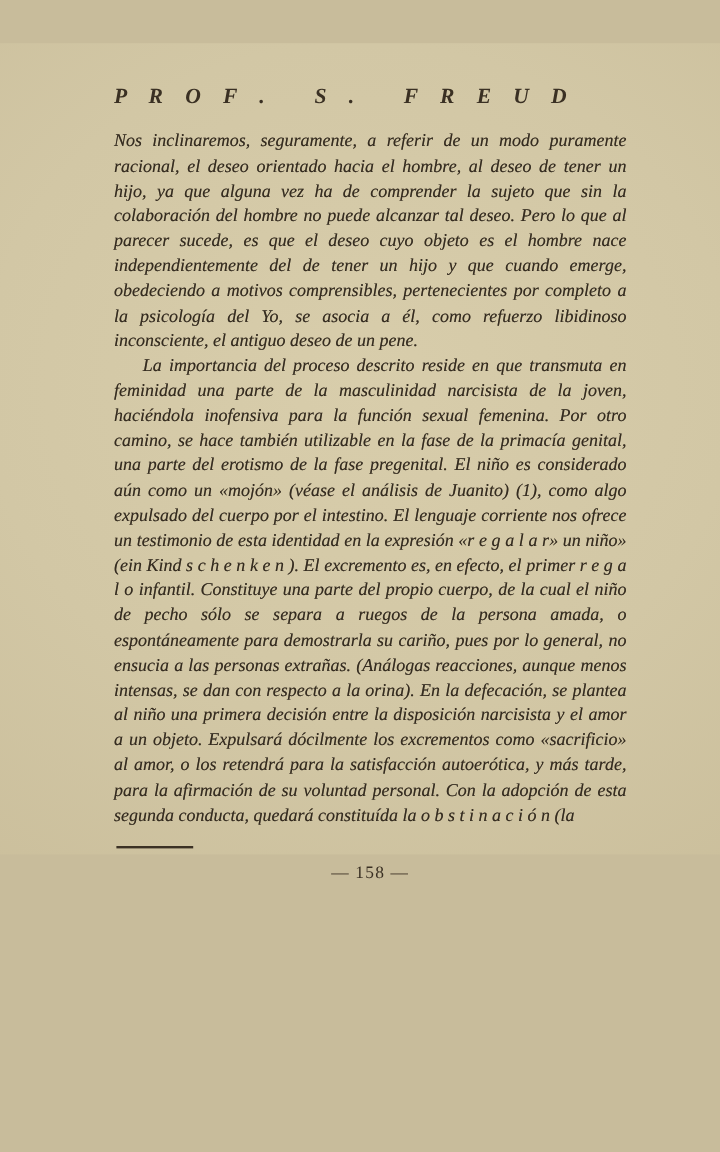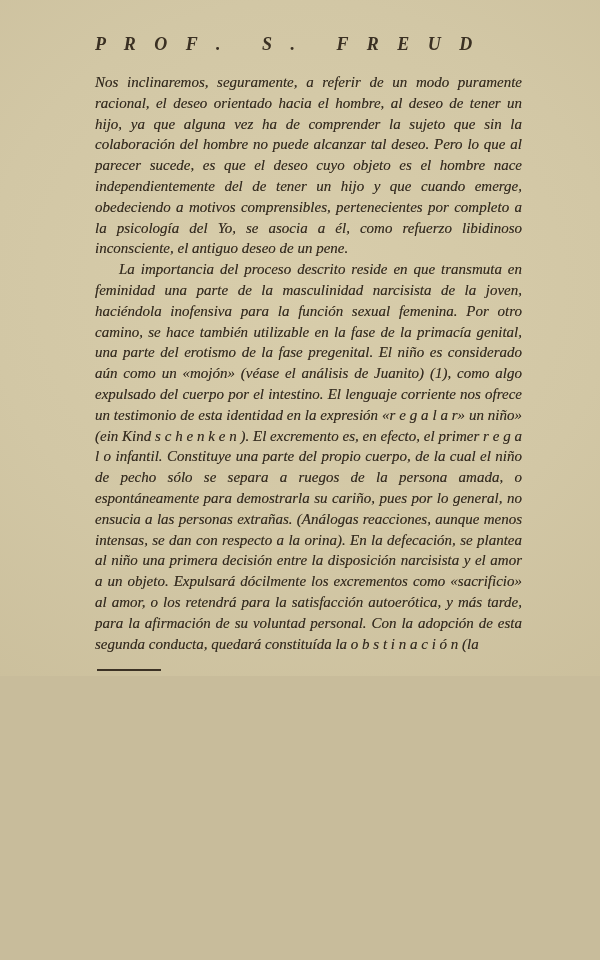--- a/index.html
+++ b/index.html
@@ -11,20 +11,21 @@
   }
   .page {
     width: 600px;
     height: 676px;
     position: relative;
     color: #352c20;
     background:
       radial-gradient(ellipse 130% 105% at 50% 42%,
         #d8cdab 0%, #d2c7a5 40%, #cbbf9c 70%, #bfb28d 92%, #b4a781 100%);
     padding: 34px 78px 0 95px;
+    margin-top: 36px;
   }
   .running-head {
     font-style: italic;
     font-weight: bold;
     font-size: 18px;
     letter-spacing: 7px;
     white-space: pre;
     color: #3a3023;
     margin-bottom: 17px;
   }
@@ -64,14 +65,15 @@
   <div class="running-head">P R O F .   S .   F R E U D</div>
 
   <div class="body-text">
     <p class="para">Nos inclinaremos, seguramente, a referir de un modo puramente racional, el deseo orientado hacia el hombre, al deseo de tener un hijo, ya que alguna vez ha de comprender la sujeto que sin la colaboración del hombre no puede alcanzar tal deseo. Pero lo que al parecer sucede, es que el deseo cuyo objeto es el hombre nace independientemente del de tener un hijo y que cuando emerge, obedeciendo a motivos comprensibles, pertenecientes por completo a la psicología del Yo, se asocia a él, como refuerzo libidinoso inconsciente, el antiguo deseo de un pene.</p>
     <p class="para indented">La importancia del proceso descrito reside en que transmuta en feminidad una parte de la masculinidad narcisista de la joven, haciéndola inofensiva para la función sexual femenina. Por otro camino, se hace también utilizable en la fase de la primacía genital, una parte del erotismo de la fase pregenital. El niño es considerado aún como un «mojón» (véase el análisis de Juanito) (1), como algo expulsado del cuerpo por el intestino. El lenguaje corriente nos ofrece un testimonio de esta identidad en la expresión «r e g a l a r» un niño» (ein Kind s c h e n k e n ). El excremento es, en efecto, el primer r e g a l o infantil. Constituye una parte del propio cuerpo, de la cual el niño de pecho sólo se separa a ruegos de la persona amada, o espontáneamente para demostrarla su cariño, pues por lo general, no ensucia a las personas extrañas. (Análogas reacciones, aunque menos intensas, se dan con respecto a la orina). En la defecación, se plantea al niño una primera decisión entre la disposición narcisista y el amor a un objeto. Expulsará dócilmente los excrementos como «sacrificio» al amor, o los retendrá para la satisfacción autoerótica, y más tarde, para la afirmación de su voluntad personal. Con la adopción de esta segunda conducta, quedará constituída la o b s t i n a c i ó n (la</p>
   </div>
 
   <div class="footnote-rule"></div>
 
 
+  <div class="page-number">— 158 —</div>
 
 </div>
 
 </body></html>

